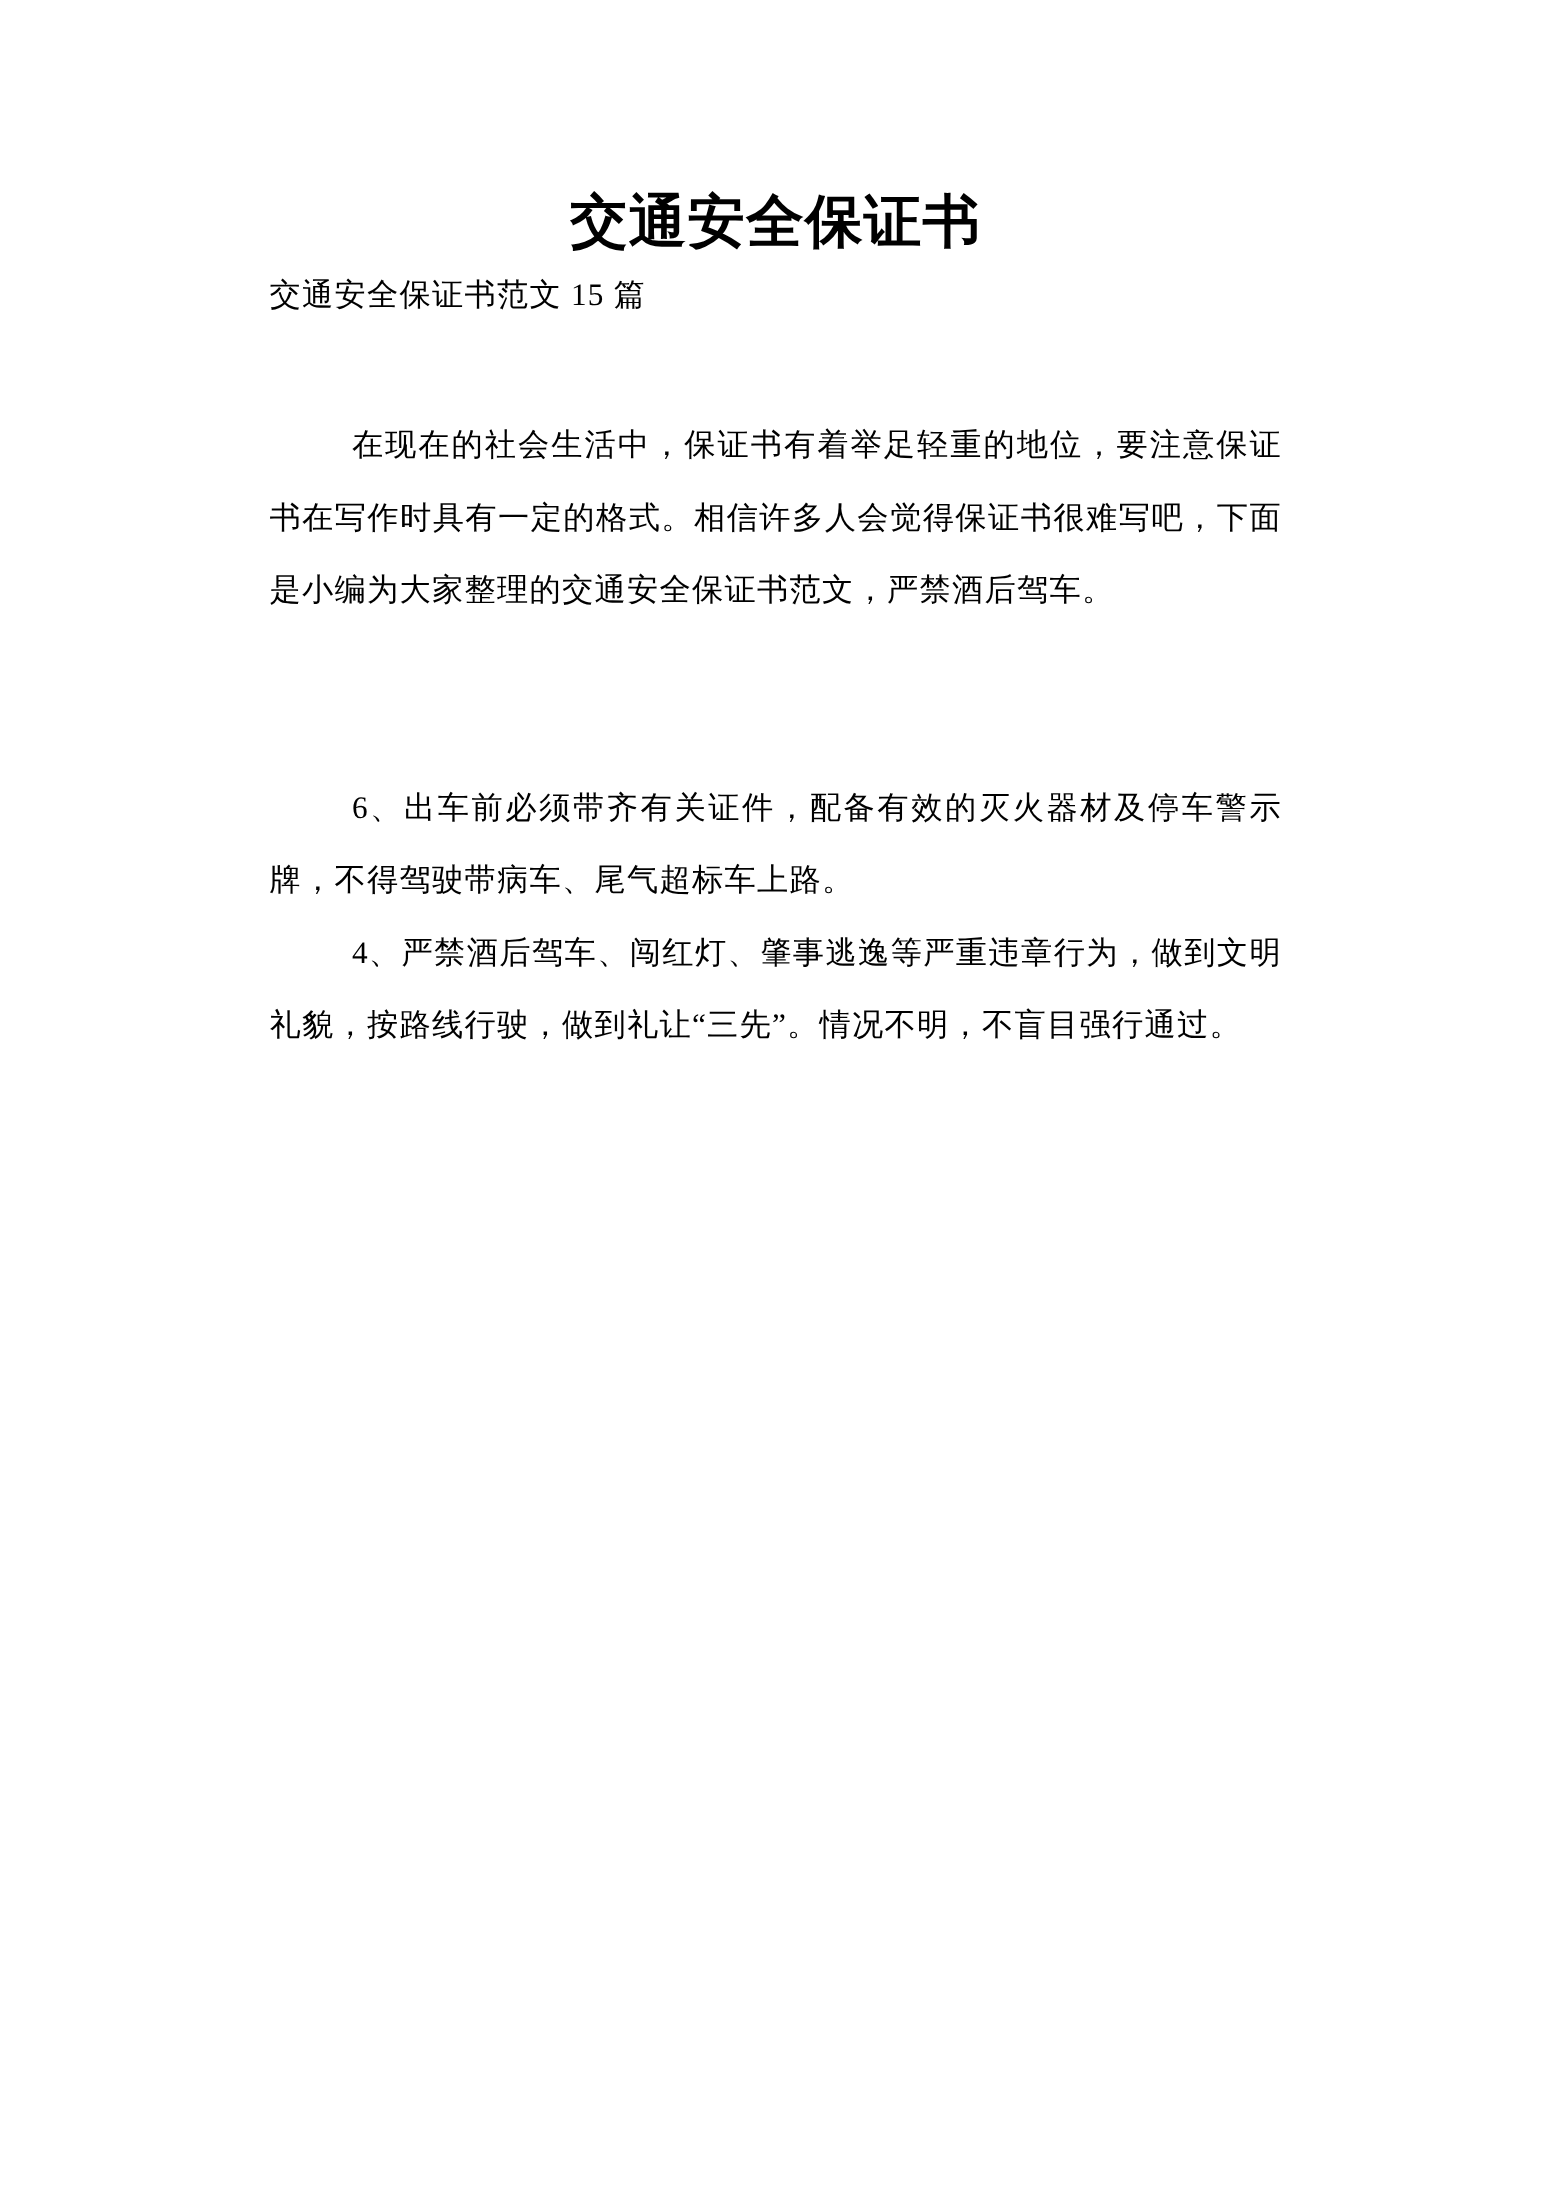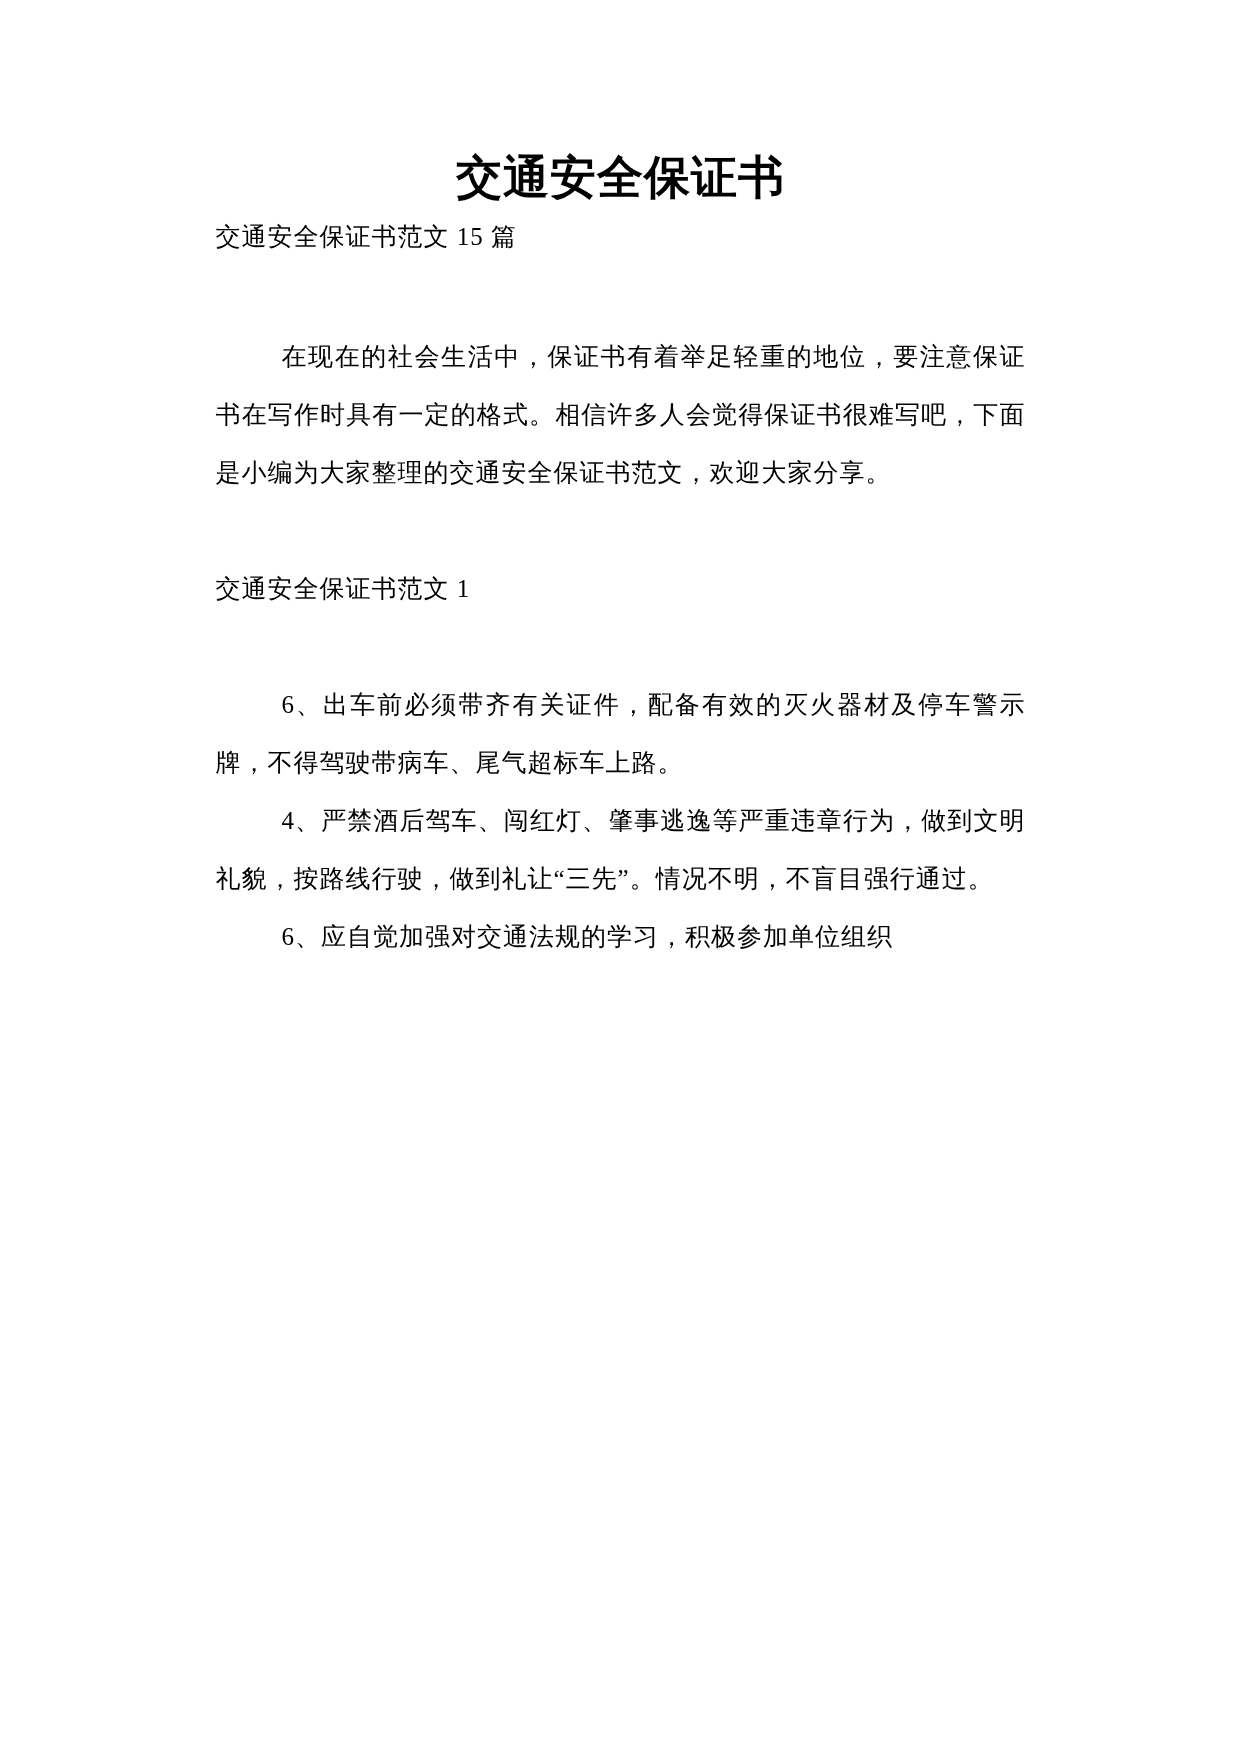--- a/index.html
+++ b/index.html
@@ -49,30 +49,28 @@
 <body>
 
 <div class="page">
 
   <h1 class="doc-title">交通安全保证书</h1>
 
   <p class="line doc-subtitle">交通安全保证书范文 15 篇</p>
 
   <div class="sp-1"></div>
 
-  <p class="para indent">在现在的社会生活中，保证书有着举足轻重的地位，要注意保证书在写作时具有一定的格式。相信许多人会觉得保证书很难写吧，下面是小编为大家整理的交通安全保证书范文，欢迎大家分享。</p>
+  <p class="para indent">在现在的社会生活中，保证书有着举足轻重的地位，要注意保证书在写作时具有一定的格式。相信许多人会觉得保证书很难写吧，下面是小编为大家整理的交通安全保证书范文，严禁酒后驾车。</p>
 
   <div class="sp"></div>
 
-  <p class="para">交通安全保证书范文 1</p>
 
 
 
   <div class="sp"></div>
 
   <p class="para indent">6、出车前必须带齐有关证件，配备有效的灭火器材及停车警示牌，不得驾驶带病车、尾气超标车上路。</p>
 
   <p class="para indent">4、严禁酒后驾车、闯红灯、肇事逃逸等严重违章行为，做到文明礼貌，按路线行驶，做到礼让“三先”。情况不明，不盲目强行通过。</p>
 
 
-  <p class="para indent">6、应自觉加强对交通法规的学习，积极参加单位组织</p>
 
 </div>
 
 </body></html>

